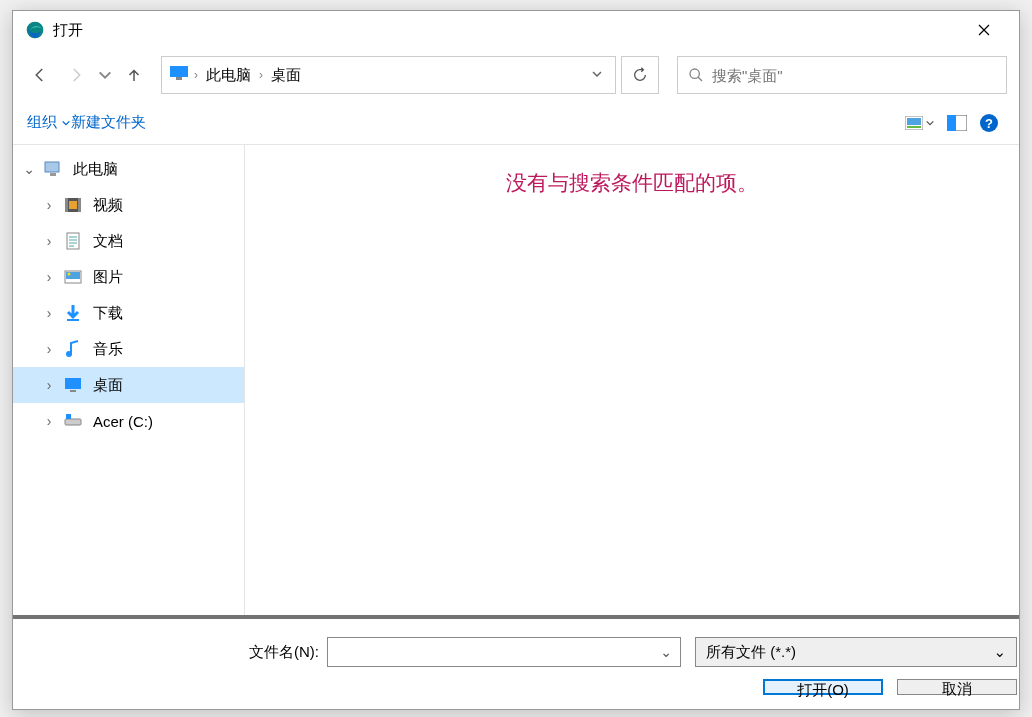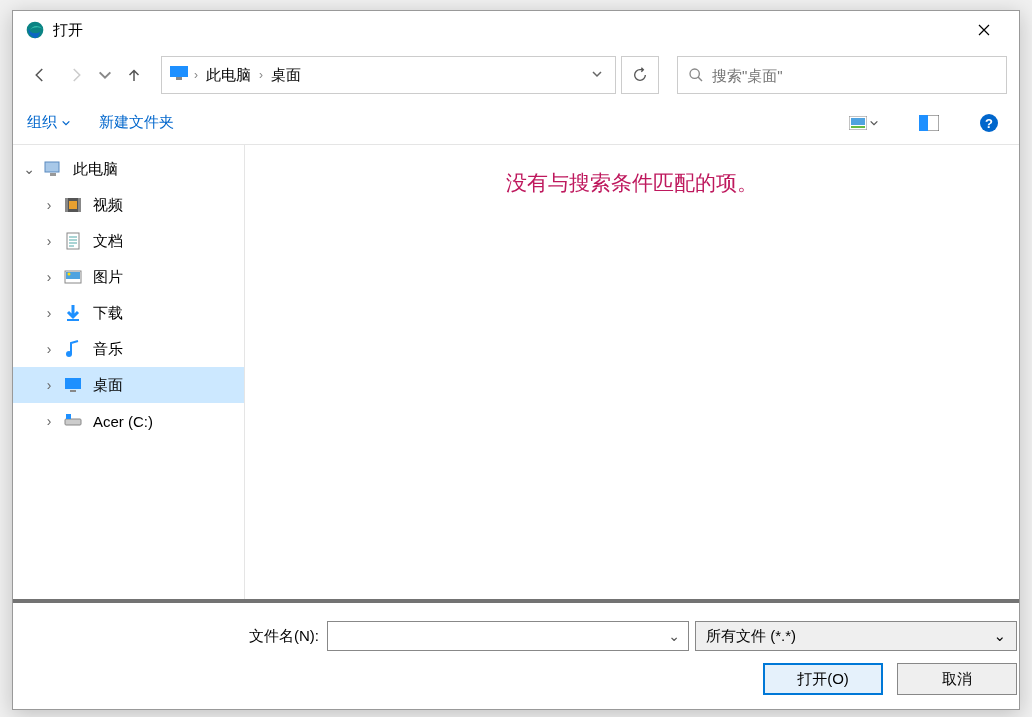--- a/index.html
+++ b/index.html
@@ -17,21 +17,21 @@
 .nav-btn svg { width: 18px; height: 18px; }
 .addressbar { flex: 1; height: 38px; border: 1px solid #ccc; display: flex; align-items: center; padding: 0 8px; gap: 6px; margin-left: 6px; }
 .breadcrumb { display: flex; align-items: center; gap: 4px; font-size: 15px; flex: 1; }
 .breadcrumb .sep { color: #888; font-size: 12px; }
 .breadcrumb-item { padding: 2px 4px; cursor: pointer; }
 .addr-dropdown { color: #666; cursor: pointer; padding: 4px; }
 .refresh-btn { width: 38px; height: 38px; border: 1px solid #ccc; display: flex; align-items: center; justify-content: center; cursor: pointer; margin-left: -1px; }
 .searchbox { width: 330px; height: 38px; border: 1px solid #ccc; display: flex; align-items: center; padding: 0 10px; margin-left: 12px; gap: 8px; }
 .searchbox svg { width: 16px; height: 16px; color: #888; }
 .searchbox input { border: none; outline: none; font-size: 15px; flex: 1; color: #888; }
-.toolbar { height: 44px; border-bottom: 1px solid #e5e5e5; padding: 0 14px; display: flex; align-items: center; gap: 28px; }
+.toolbar { height: 44px; border-bottom: 1px solid #e5e5e5; padding: 0 14px; display: flex; align-items: center; }
 .toolbtn { font-size: 15px; color: #0066cc; cursor: pointer; display: flex; align-items: center; gap: 4px; }
 .toolbar .spacer { flex: 1; }
 .view-btn { padding: 4px 6px; cursor: pointer; display: flex; align-items: center; gap: 2px; color: #555; }
 .content { flex: 1; display: flex; overflow: hidden; }
 .sidebar { width: 232px; border-right: 1px solid #e5e5e5; overflow-y: scroll; padding: 6px 0; position: relative; }
 .sidebar::-webkit-scrollbar { width: 18px; }
 .sidebar::-webkit-scrollbar-track { background: #f0f0f0; }
 .sidebar::-webkit-scrollbar-thumb { background: #c0c0c0; }
 .sidebar::-webkit-scrollbar-button { height: 18px; background: #f0f0f0; }
 .tree-item { display: flex; align-items: center; height: 36px; font-size: 15px; cursor: pointer; padding-left: 8px; gap: 4px; }
@@ -41,24 +41,24 @@
 .tree-item .chev.collapsed::before { content: "›"; font-size: 14px; }
 .tree-item .icon { width: 20px; height: 20px; margin: 0 6px 0 2px; }
 .tree-item.level-1 { padding-left: 28px; }
 .main { flex: 1; display: flex; flex-direction: column; }
 .empty-msg { text-align: center; color: #be185d; font-size: 21px; padding-top: 24px; font-family: Liberation Serif, serif; }
 .footer { border-top: 4px solid #737373; padding: 18px 2px 14px 14px; }
 .row { display: flex; align-items: center; margin-bottom: 12px; }
 .fname-label { width: 300px; text-align: right; font-size: 15px; padding-right: 8px; }
 .fname-input { flex: 1; height: 30px; border: 1px solid #888; padding: 0 8px; font-size: 14px; display: flex; align-items: center; justify-content: flex-end; }
 .fname-input .dd { color: #555; }
-.filter { width: 322px; height: 30px; border: 1px solid #888; background: #efefef; margin-left: 6px; padding: 0 10px; display: flex; align-items: center; font-size: 15px; }
+.filter { width: 322px; height: 30px; border: 1px solid #888; background: #efefef; margin-left: 14px; padding: 0 10px; display: flex; align-items: center; font-size: 15px; }
 .filter .spacer { flex: 1; }
 .btnrow { display: flex; justify-content: flex-end; gap: 14px; margin-top: 8px; }
-.btn { width: 120px; height: 32px; border: 1px solid #888; background: #efefef; font-size: 15px; cursor: pointer; }
+.btn { width: 120px; height: 16px; border: 1px solid #888; background: #efefef; font-size: 15px; cursor: pointer; }
 .btn.primary { border: 2px solid #0078d7; background: #e5f1fb; }
 .icon-monitor { display: inline-block; }
 </style>
 </head>
 <body>
 
 <div class="dialog">
 
   <div class="titlebar">
     <span class="app-icon">

